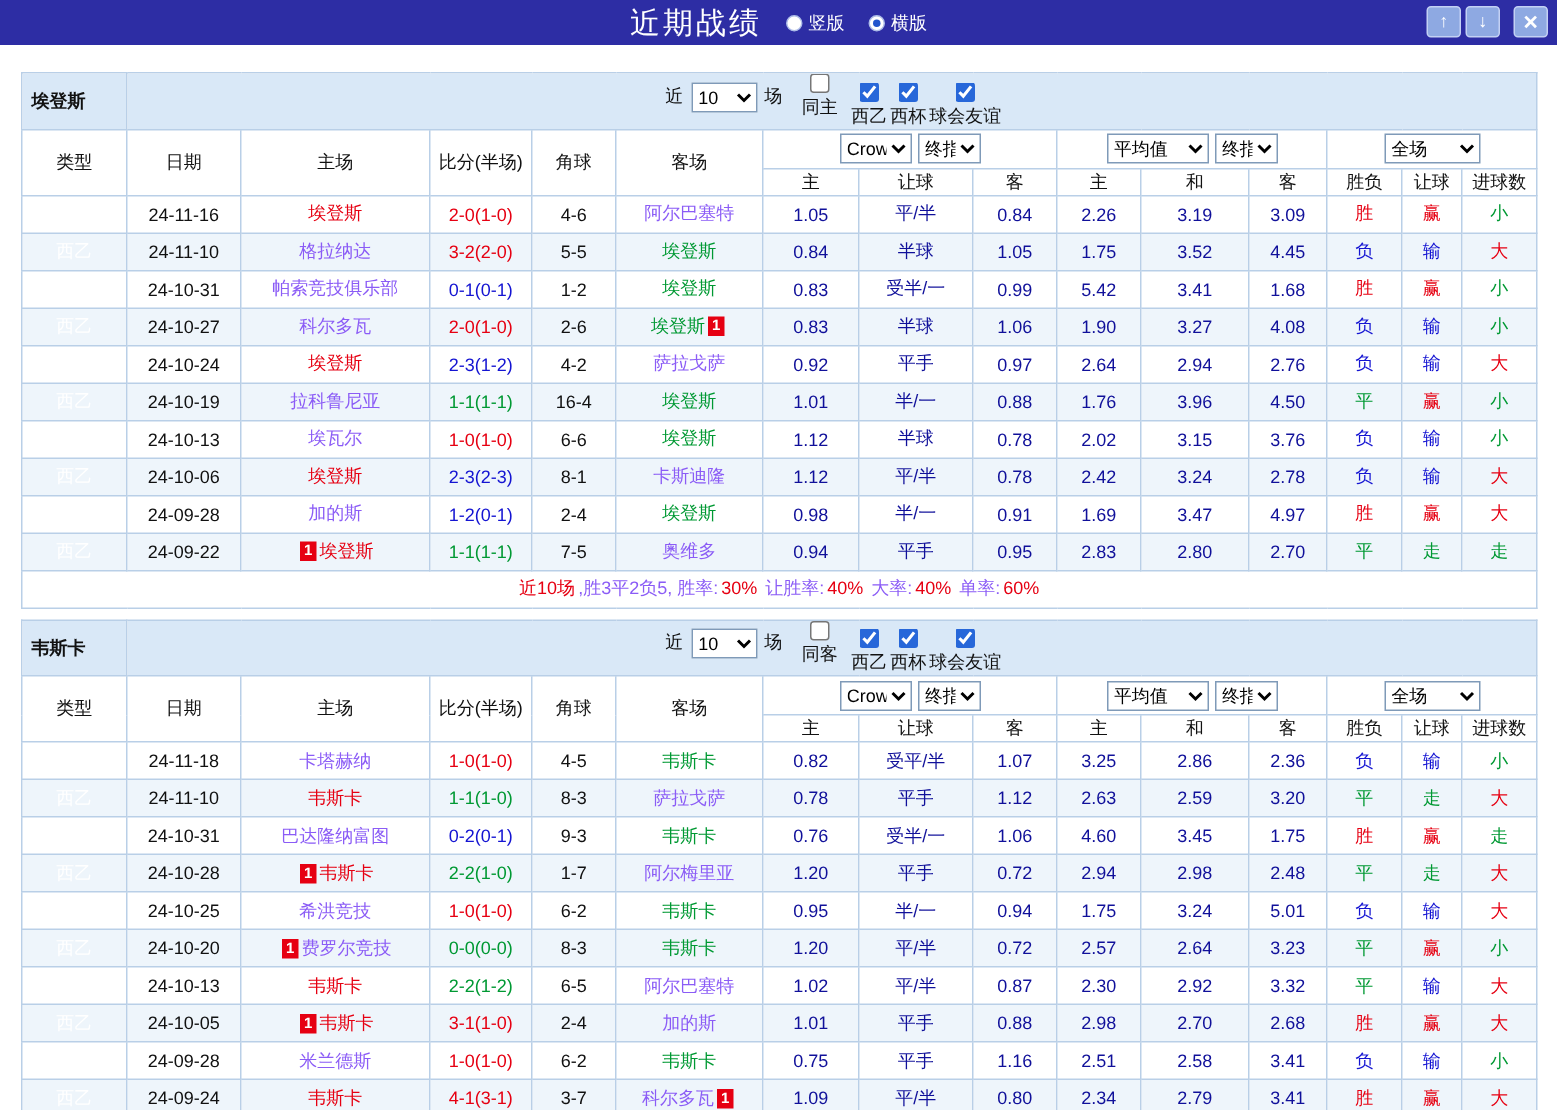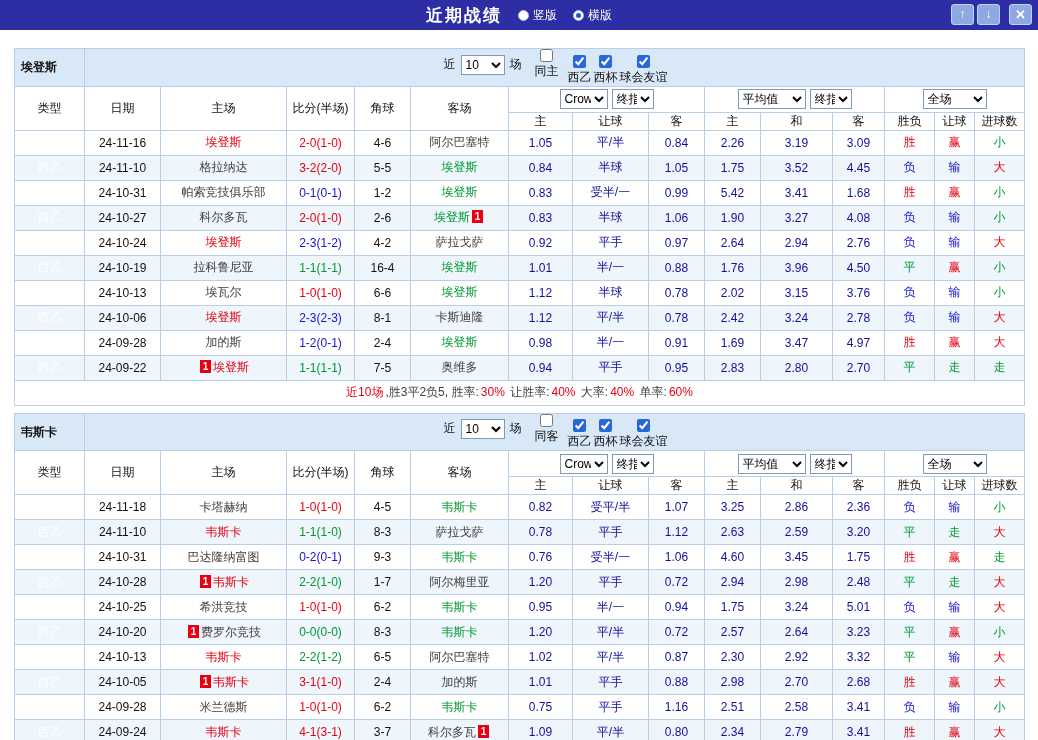--- a/index.html
+++ b/index.html
@@ -6,21 +6,21 @@
     --titlebar-bg:#2d2da4; --button-bg:#8ea9e2; --band-bg:#d9e8f7; --row-alt-bg:#eef5fb;
     --grid-border:#b9cfe7; --league-green:#339933; --league-teal:#0e7f76;
     --result-red:#e60012; --result-green:#009933; --result-blue:#1414d2; --odds-text:#10109a;
     --bottombar-bg:#3d3dbb;
   }
   *{box-sizing:border-box;}
   body{margin:0;background:#fff;width:1038px;font-family:"Liberation Sans",sans-serif;color:#111;}
   .popup{width:1038px;}
   .titlebar{height:30px;background:var(--titlebar-bg);position:relative;color:#fff;}
   .tcenter{position:absolute;left:0;right:0;top:0;height:30px;display:flex;justify-content:center;align-items:center;gap:16px;}
-  .title{font-size:17px;font-weight:bold;letter-spacing:2px;text-align:right;}
+  .title{font-size:20px;font-weight:normal;letter-spacing:2px;text-align:right;}
   .layout{display:inline-flex;align-items:center;gap:4px;font-size:12px;cursor:pointer;}
   .radio-dot{width:11px;height:11px;border-radius:50%;background:#fff;border:1px solid #aebde8;position:relative;display:inline-block;}
   .radio-dot.checked::after{content:"";position:absolute;left:2px;top:2px;right:2px;bottom:2px;border-radius:50%;background:#2255cc;}
   .tbtns{position:absolute;right:6px;top:4px;display:flex;gap:3px;}
   .tb-btn{width:23px;height:21px;background:var(--button-bg);border:1px solid #c3d1f4;border-radius:3px;color:#fff;font-size:12px;font-weight:bold;line-height:17px;text-align:center;cursor:pointer;padding:0;font-family:inherit;}
   .tb-btn.close{margin-left:6px;font-size:13px;}
   .content{padding:18px 14px 0;}
   table.grid{width:1010px;border-collapse:collapse;table-layout:fixed;font-size:12px;margin-bottom:7px;}
   .grid th,.grid td{border:1px solid var(--grid-border);text-align:center;padding:0 1px;overflow:hidden;white-space:nowrap;}
   .grid th{background:#fff;font-weight:normal;}
@@ -37,21 +37,21 @@
   .sel-count{width:44px;} .sel-book{width:48px;} .sel-stage{width:42px;} .sel-avg{width:68px;} .sel-full{width:64px;}
   .head1 th{height:26px;}
   .head2 th{height:17px;}
   tbody tr:nth-child(even){background:var(--row-alt-bg);}
   tbody tr:nth-child(odd){background:#fff;}
   .lt-green{background:var(--league-green);color:#fff;}
   .lt-teal{background:var(--league-teal);color:#fff;}
   .c-red{color:var(--result-red);}
   .c-green{color:var(--result-green);}
   .c-blue{color:var(--result-blue);}
-  .c-black{color:#404040;}
+  .c-black{color:#8b5cf6;}
   .odds{color:var(--odds-text);}
   .summary-cell{height:23px;background:#fff;}
   .summary-cell span{margin:0 1px;}
   .redcard{display:inline-block;background:var(--result-red);color:#fff;font-size:10px;width:11px;height:13px;line-height:13px;text-align:center;margin:0 2px;vertical-align:1px;font-weight:bold;}
   .bottombar{height:5px;background:var(--bottombar-bg);margin-top:2px;}
 </style>
 </head>
 <body>
 
 <div class="popup">

